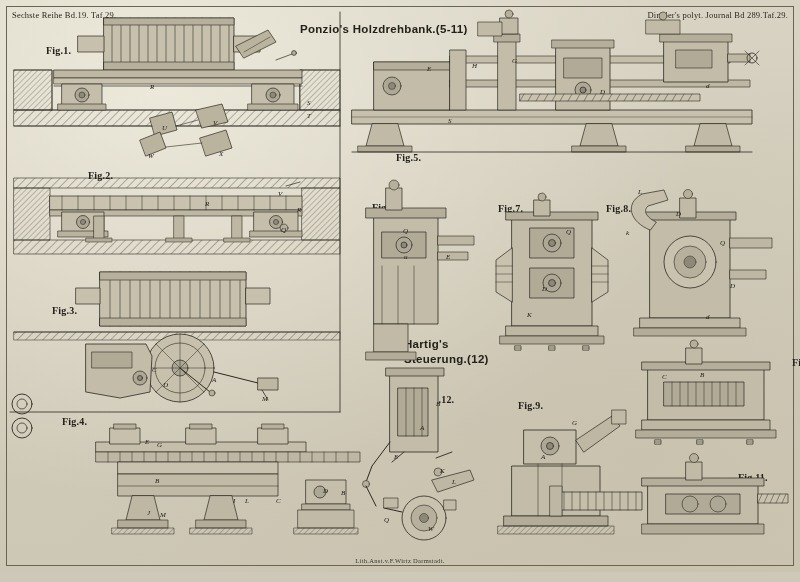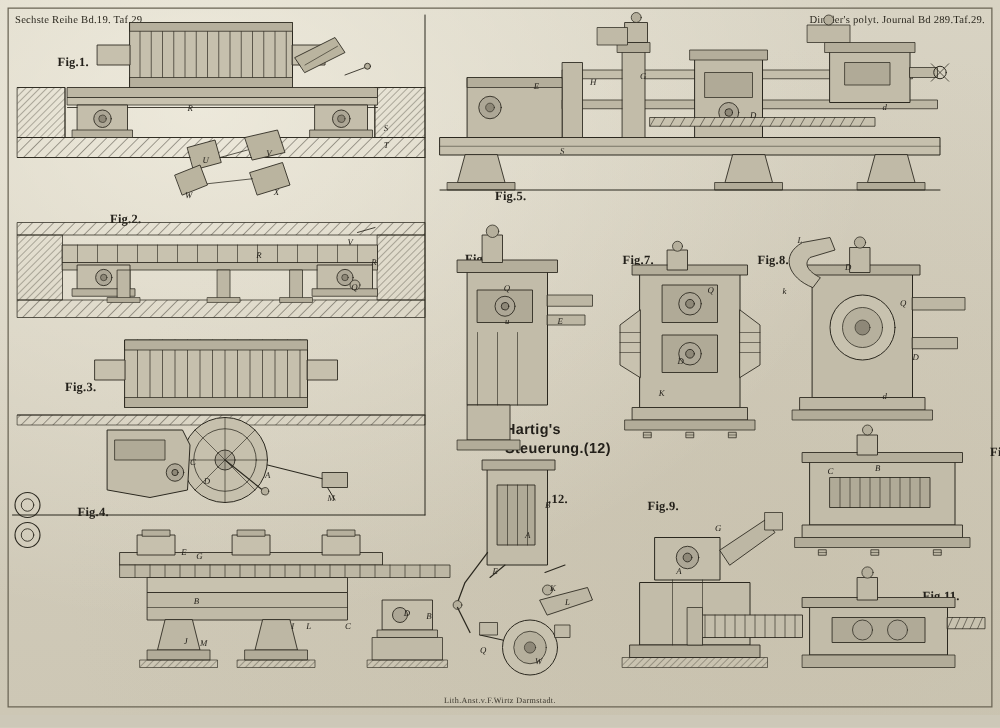--- a/index.html
+++ b/index.html
@@ -78,29 +78,30 @@
 <body>
 
 <div id="plate">
   <div id="paper"></div>
   <div class="frame"></div>
 
   <div class="hdr left">Sechste Reihe Bd.19. Taf.29.</div>
   <div class="hdr right">Dingler's polyt. Journal Bd 289.Taf.29.</div>
   <div class="foot">Lith.Anst.v.F.Wirtz Darmstadt.</div>
 
+  <div class="ttl" style="left:300px;top:22px;">Ponzio's Holzdrehbank.(5-11)</div>
   <div class="ttl" style="left:404px;top:337px;">
     <div>Hartig's</div>
     <div>Steuerung.(12)</div>
   </div>
 
   <div class="figlab" style="left:46px;top:45px;">Fig.1.</div>
   <div class="figlab" style="left:48px;top:170px;padding-left:40px;">Fig.2.</div>
   <div class="figlab" style="left:52px;top:305px;">Fig.3.</div>
-  <div class="figlab" style="left:62px;top:405px;">Fig.4.</div>
+  <div class="figlab" style="left:62px;top:416px;">Fig.4.</div>
   <div class="figlab" style="left:396px;top:152px;">Fig.5.</div>
   <div class="figlab" style="left:372px;top:202px;">Fig.6.</div>
   <div class="figlab" style="left:498px;top:203px;">Fig.7.</div>
   <div class="figlab" style="left:606px;top:203px;">Fig.8.</div>
   <div class="figlab" style="left:518px;top:400px;">Fig.9.</div>
   <div class="figlab" style="left:792px;top:357px;">Fig.10.</div>
   <div class="figlab" style="left:738px;top:472px;text-align:center;">Fig.11.</div>
   <div class="figlab" style="left:424px;top:394px;">Fig.12.</div>
 
   <svg width="800" height="582" viewBox="0 0 800 582">

